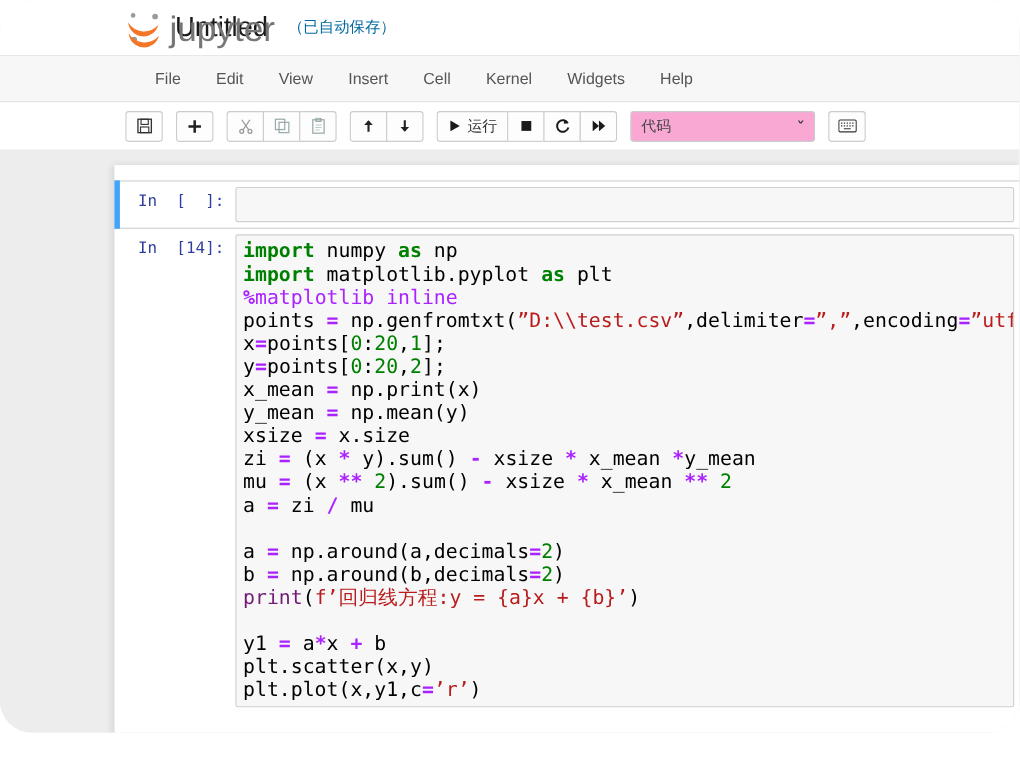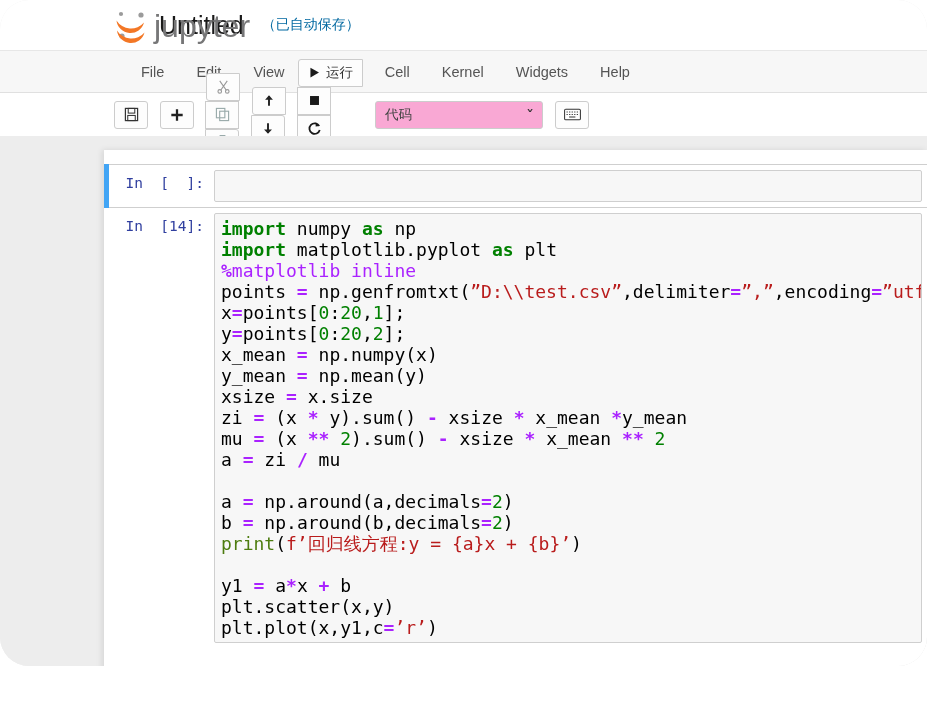--- a/index.html
+++ b/index.html
@@ -69,21 +69,20 @@
     position: absolute; left: 0; top: 93px;
     width: 927px; height: 43px;
     background: #ffffff;
     display: flex; align-items: center;
     padding-left: 114px;
     box-sizing: border-box;
   }
   .tb-group {
     display: flex;
     margin-right: 12px;
-    flex-direction: column;
   }
   .tb-btn {
     width: 34px; height: 28px;
     border: 1px solid #cccccc;
     background: #fdfdfd;
     display: flex; align-items: center; justify-content: center;
     box-sizing: border-box;
     margin-left: -1px;
     color: #333;
     font-size: 14px;
@@ -180,21 +179,21 @@
     font-size: 18px;
     line-height: 21px;
     color: #000000;
     white-space: pre;
     height: 21px;
   }
   .empty-input { height: 22px; }
 
   
   .k  { color: #008000; font-weight: bold; }   
-  .fn { color: #4d7c0f; }                      
+  .fn { color: #701a75; }                      
   .s  { color: #b91c1c; }                      
   .n  { color: #008000; }                      
   .o  { color: #AA22FF; font-weight: bold; }                      
   .m  { color: #AA22FF; font-weight: bold; }   
   .mm { color: #AA22FF; }                      
 </style>
 </head>
 <body>
 
 <div id="app">
@@ -341,21 +340,21 @@
         </div>
         <div class="cell">
           <div class="prompt">In&nbsp;&nbsp;[14]:</div>
           <div class="input-area">
             <div class="codeline"><span class="k">import</span><span> numpy </span><span class="k">as</span><span> np</span></div>
             <div class="codeline"><span class="k">import</span><span> matplotlib.pyplot </span><span class="k">as</span><span> plt</span></div>
             <div class="codeline"><span class="m">%</span><span class="mm">matplotlib inline</span></div>
             <div class="codeline"><span>points </span><span class="o">=</span><span> np.genfromtxt(</span><span class="s">”D:\\test.csv”</span><span>,delimiter</span><span class="o">=</span><span class="s">”,”</span><span>,encoding</span><span class="o">=</span><span class="s">”utf-8”</span><span>)</span></div>
             <div class="codeline"><span>x</span><span class="o">=</span><span>points[</span><span class="n">0</span><span>:</span><span class="n">20</span><span>,</span><span class="n">1</span><span>];</span></div>
             <div class="codeline"><span>y</span><span class="o">=</span><span>points[</span><span class="n">0</span><span>:</span><span class="n">20</span><span>,</span><span class="n">2</span><span>];</span></div>
-            <div class="codeline"><span>x_mean </span><span class="o">=</span><span> np.numpy(x)</span></div>
+            <div class="codeline"><span>x_mean </span><span class="o">=</span><span> np.print(x)</span></div>
             <div class="codeline"><span>y_mean </span><span class="o">=</span><span> np.mean(y)</span></div>
             <div class="codeline"><span>xsize </span><span class="o">=</span><span> x.size</span></div>
             <div class="codeline"><span>zi </span><span class="o">=</span><span> (x </span><span class="o">*</span><span> y).sum() </span><span class="o">-</span><span> xsize </span><span class="o">*</span><span> x_mean </span><span class="o">*</span><span>y_mean</span></div>
             <div class="codeline"><span>mu </span><span class="o">=</span><span> (x </span><span class="o">**</span><span> </span><span class="n">2</span><span>).sum() </span><span class="o">-</span><span> xsize </span><span class="o">*</span><span> x_mean </span><span class="o">**</span><span> </span><span class="n">2</span></div>
             <div class="codeline"><span>a </span><span class="o">=</span><span> zi </span><span class="o">/</span><span> mu</span></div>
             <div class="codeline">&nbsp;</div>
             <div class="codeline"><span>a </span><span class="o">=</span><span> np.around(a,decimals</span><span class="o">=</span><span class="n">2</span><span>)</span></div>
             <div class="codeline"><span>b </span><span class="o">=</span><span> np.around(b,decimals</span><span class="o">=</span><span class="n">2</span><span>)</span></div>
             <div class="codeline"><span class="fn">print</span><span>(</span><span class="s">f’回归线方程:y = {a}x + {b}’</span><span>)</span></div>
             <div class="codeline">&nbsp;</div>

